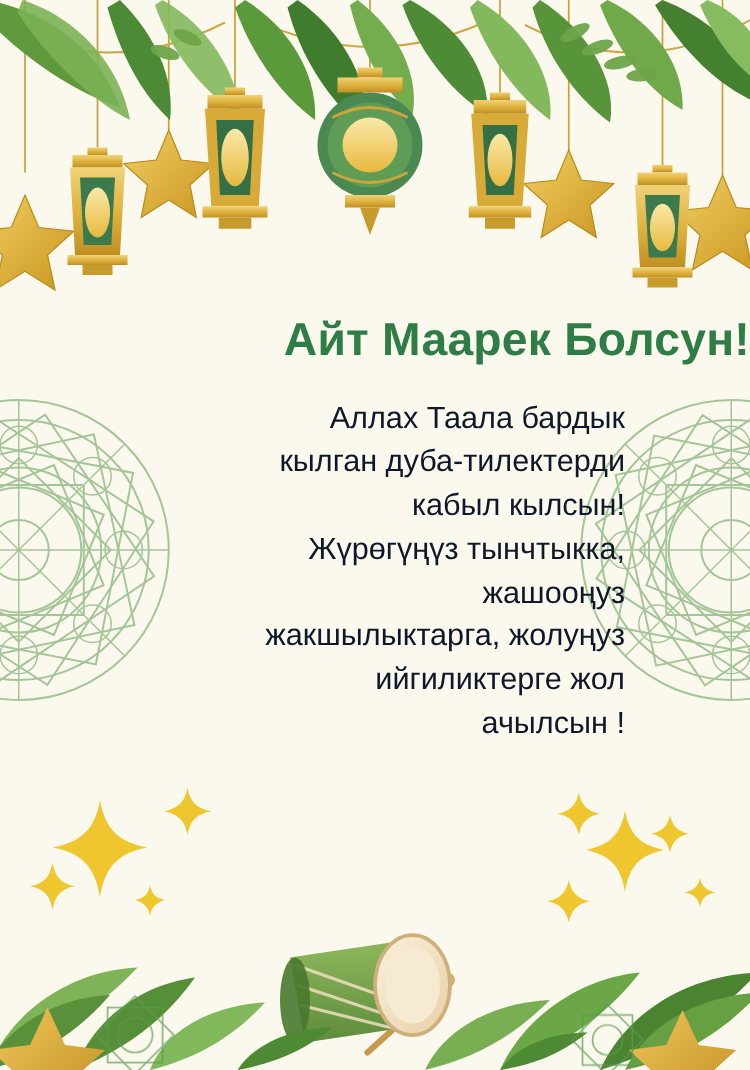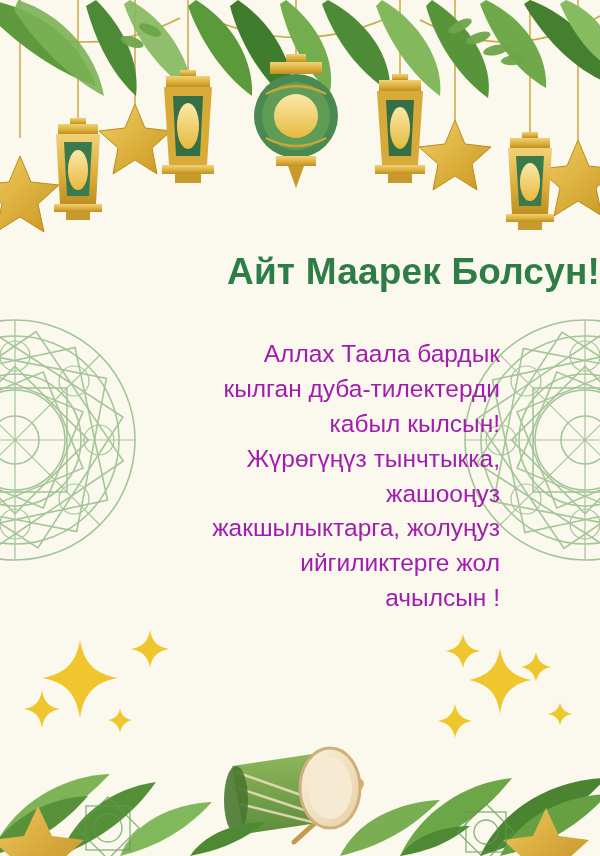--- a/index.html
+++ b/index.html
@@ -66,25 +66,25 @@
   }
   .greeting-title {
     margin: 0;
     font-size: 37px;
     font-weight: bold;
     color: #2f7d46;
     letter-spacing: 0.2px;
     line-height: 1.2;
   }
   .greeting-body {
-    margin: 43px auto 0 auto;
+    margin: 24px auto 0 auto;
     width: 400px;
     font-size: 24.5px;
     line-height: 1.42;
-    color: #a21caf;
+    color: #0f172a;
     font-weight: 400;
     white-space: pre-line;
   }
 </style>
 </head>
 <body>
 
 <div class="card">
   <div class="card-bg"></div>
 

